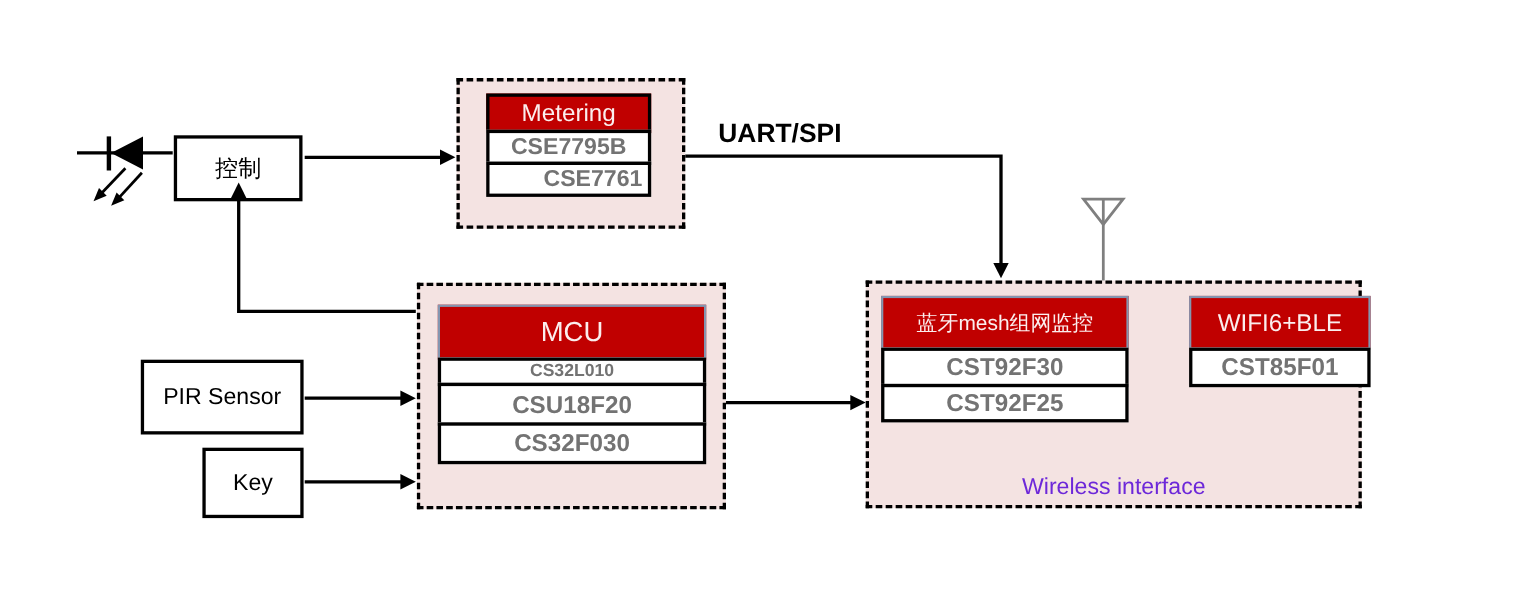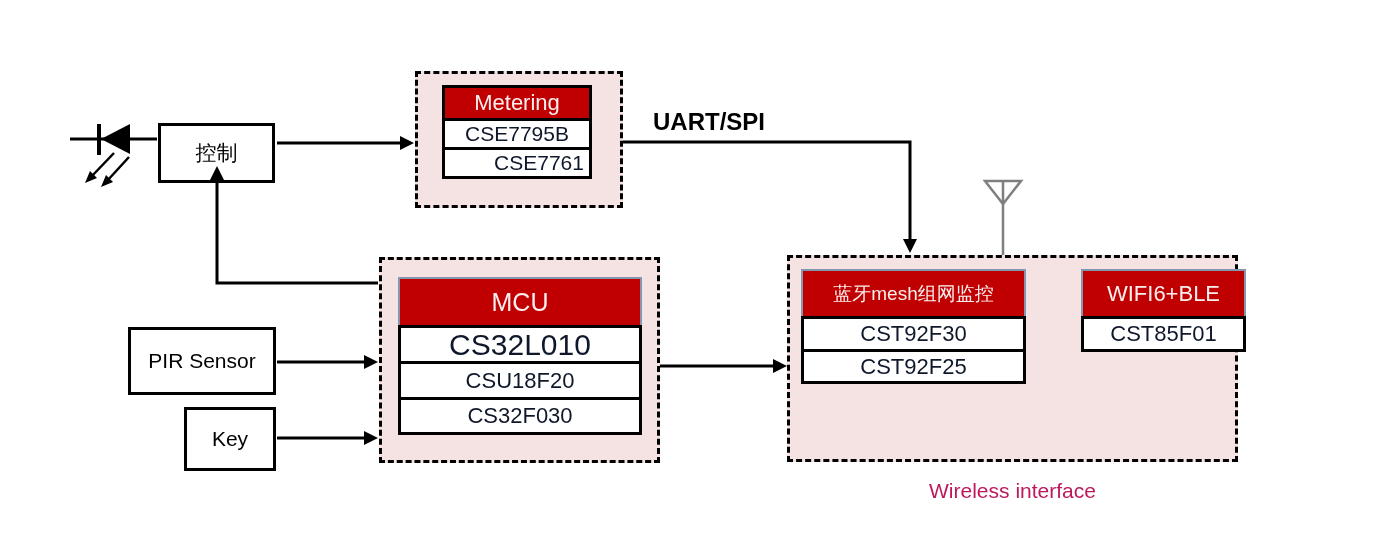--- a/index.html
+++ b/index.html
@@ -31,27 +31,27 @@
   }
   .chip-table{position:absolute;border-radius:19px;}
   .tbl-header{
     display:flex;align-items:center;justify-content:center;
     background:var(--header-red);color:#fbeeee;box-sizing:border-box;font-weight:400;
   }
   .hdr-blue{border:2px solid var(--header-border-blue);}
   .hdr-black{border:3px solid var(--line-black);}
   .chip-row{
     display:flex;align-items:center;justify-content:center;background:#ffffff;
-    border:3px solid var(--line-black);box-sizing:border-box;color:#0f172a;
+    border:3px solid var(--line-black);box-sizing:border-box;color:#737373;font-weight:bold;
   }
   .chip-row + .chip-row{margin-top:-3px;}
   .hdr-blue + .chip-row{margin-top:-2px;}
   .float-label{position:absolute;color:#000;white-space:nowrap;z-index:2;}
   .caption{
-    position:absolute;left:0;right:0;text-align:center;color:#be185d;margin-top:48px;
+    position:absolute;left:0;right:0;text-align:center;color:#6d28d9;
   }
 </style>
 </head>
 <body>
 
 <div class="canvas">
 
   <svg class="svg-layer" viewBox="0 0 1387 536">
 
     <g>
@@ -118,21 +118,21 @@
     <div class="chip-table" style="left:24px;top:11px;width:150px;">
       <div class="tbl-header hdr-black" style="height:36px;font-size:22px;">Metering</div>
       <div class="chip-row" style="height:32px;font-size:21px;margin-top:-3px;">CSE7795B</div>
       <div class="chip-row" style="height:32px;font-size:21px;padding-left:44px;">CSE7761</div>
     </div>
   </div>
 
   <div class="dashed-block" style="left:379px;top:257px;width:281px;height:206px;">
     <div class="chip-table" style="left:16px;top:17px;width:244px;">
       <div class="tbl-header hdr-blue" style="height:50px;font-size:25px;">MCU</div>
-      <div class="chip-row" style="height:39px;font-size:30px;">CS32L010</div>
+      <div class="chip-row" style="height:26px;font-size:16px;">CS32L010</div>
       <div class="chip-row" style="height:39px;font-size:22px;">CSU18F20</div>
       <div class="chip-row" style="height:38px;font-size:22px;">CS32F030</div>
     </div>
   </div>
 
   <div class="dashed-block" style="left:787px;top:255px;width:451px;height:207px;">
 
     <div class="chip-table" style="left:11px;top:11px;width:225px;">
       <div class="tbl-header hdr-blue" style="height:49px;font-size:19px;">蓝牙mesh组网监控</div>
       <div class="chip-row" style="height:36px;font-size:22px;">CST92F30</div>

